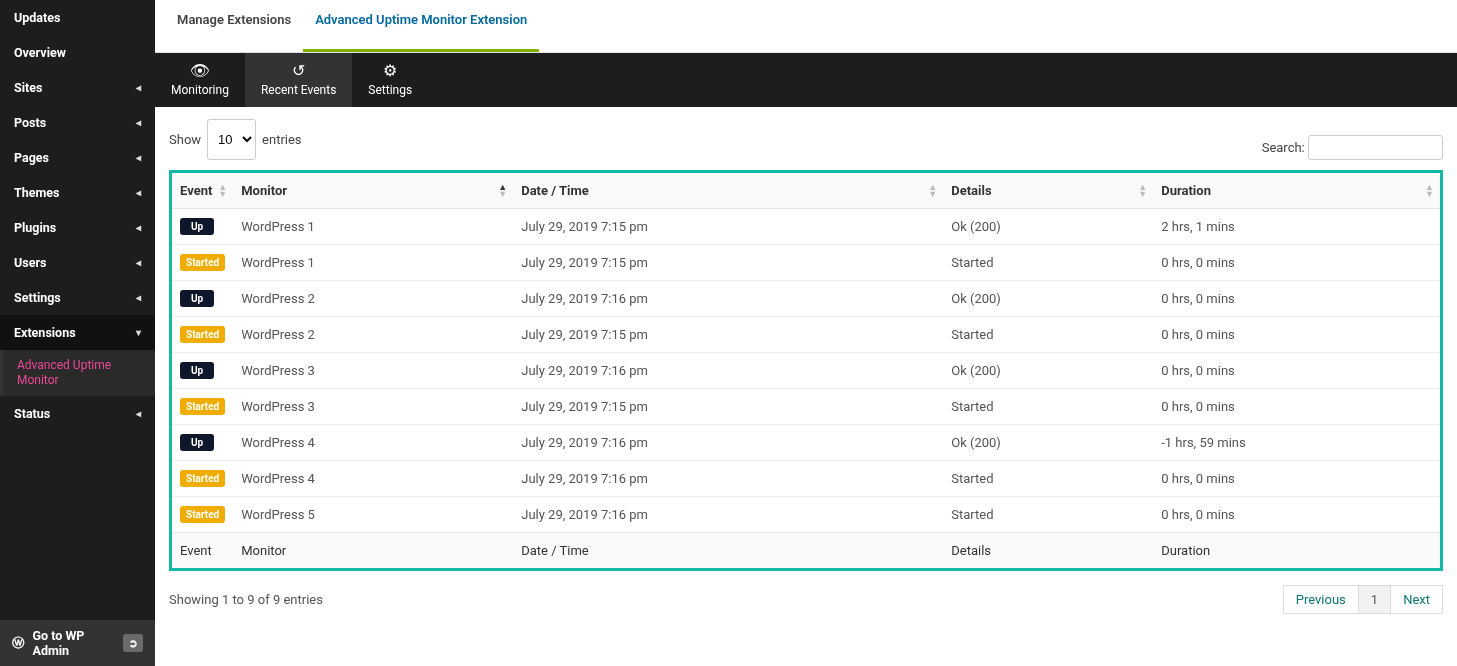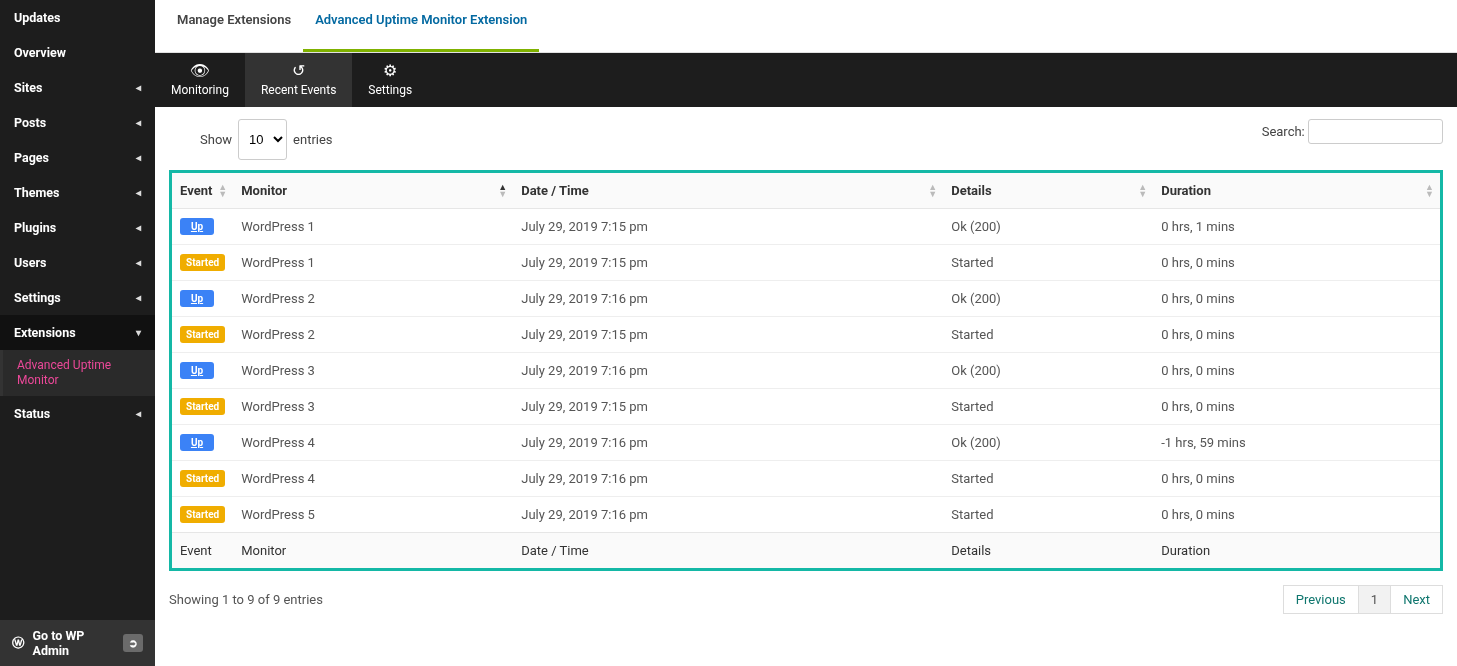--- a/index.html
+++ b/index.html
@@ -25,35 +25,35 @@
 .tabbar .tab.active { color: #0369a1; border-bottom-color: #7fb100; }
 
 
 .blackbar { background: #1d1d1d; display: flex; }
 .bb-item { padding: 8px 16px 10px; text-align: center; color: #fff; cursor: pointer; font-size: 12px; }
 .bb-item.active { background: #333; }
 .bb-icon { display: block; font-size: 16px; margin-bottom: 3px; }
 
 
 .content { padding: 12px 14px; }
-.controls { display: flex; align-items: flex-start; justify-content: space-between; margin-bottom: 10px; font-size: 13px; color: #444; margin-left: 31px; }
+.controls { display: flex; align-items: flex-end; justify-content: space-between; margin-bottom: 10px; font-size: 13px; color: #444; }
 .controls-left { display: flex; align-items: center; gap: 6px; }
 .sel { border: 1px solid #ccc; border-radius: 3px; padding: 11px 6px; font-size: 13px; background: #fff; }
 .search-box input { border: 1px solid #ccc; border-radius: 3px; padding: 4px 8px; font-size: 13px; width: 135px; }
 
 
 table.data { width: 100%; border-collapse: collapse; border: 3px solid #14b8a6; }
 table.data thead th { text-align: left; font-weight: 700; font-size: 13px; padding: 10px 8px; background: #fafafa; border-bottom: 1px solid #e6e6e6; position: relative; }
 table.data tfoot th { text-align: left; font-weight: 400; font-size: 13px; padding: 10px 8px; background: #fafafa; border-top: 1px solid #e6e6e6; }
 table.data td { padding: 9px 8px; border-top: 1px solid #eee; font-size: 13px; color: #555; }
 .sort { position: absolute; right: 6px; top: 50%; transform: translateY(-50%); font-size: 9px; color: #bbb; display: flex; flex-direction: column; line-height: 7px; }
 .sort .asc.on, .sort .desc.on { color: #333; }
 
 .badge { display: inline-block; min-width: 34px; text-align: center; padding: 3px 6px; border-radius: 3px; color: #fff; font-size: 10px; font-weight: 700; }
-.badge.up { background: #3b82f6; text-decoration: underline; }
+.badge.up { background: #0f172a; }
 .badge.started { background: #f0ad00; }
 
 
 .tablefoot { display: flex; justify-content: space-between; align-items: center; margin-top: 14px; font-size: 13px; color: #555; }
 .pager { display: flex; }
 .pager .pg { border: 1px solid #ddd; padding: 6px 12px; font-size: 13px; color: #0f766e; margin-left: -1px; cursor: pointer; background: #fff; }
 .pager .pg.current { background: #f2f2f2; color: #555; }
 </style>
 </head>
 <body>
@@ -174,21 +174,21 @@
                   <span class="desc">▼</span>
                 </span></th>
           </tr>
         </thead>
         <tbody id="tbody">
             <tr>
               <td><span class="badge up">Up</span></td>
               <td>WordPress 1</td>
               <td>July 29, 2019 7:15 pm</td>
               <td>Ok (200)</td>
-              <td>0 hrs, 1 mins</td>
+              <td>2 hrs, 1 mins</td>
             </tr>
             <tr>
               <td><span class="badge started">Started</span></td>
               <td>WordPress 1</td>
               <td>July 29, 2019 7:15 pm</td>
               <td>Started</td>
               <td>0 hrs, 0 mins</td>
             </tr>
             <tr>
               <td><span class="badge up">Up</span></td>

